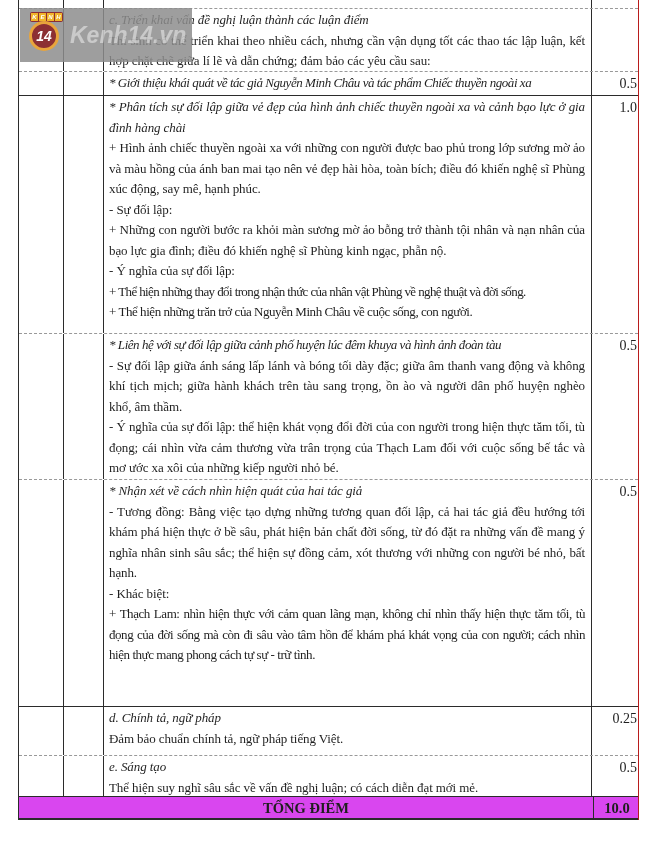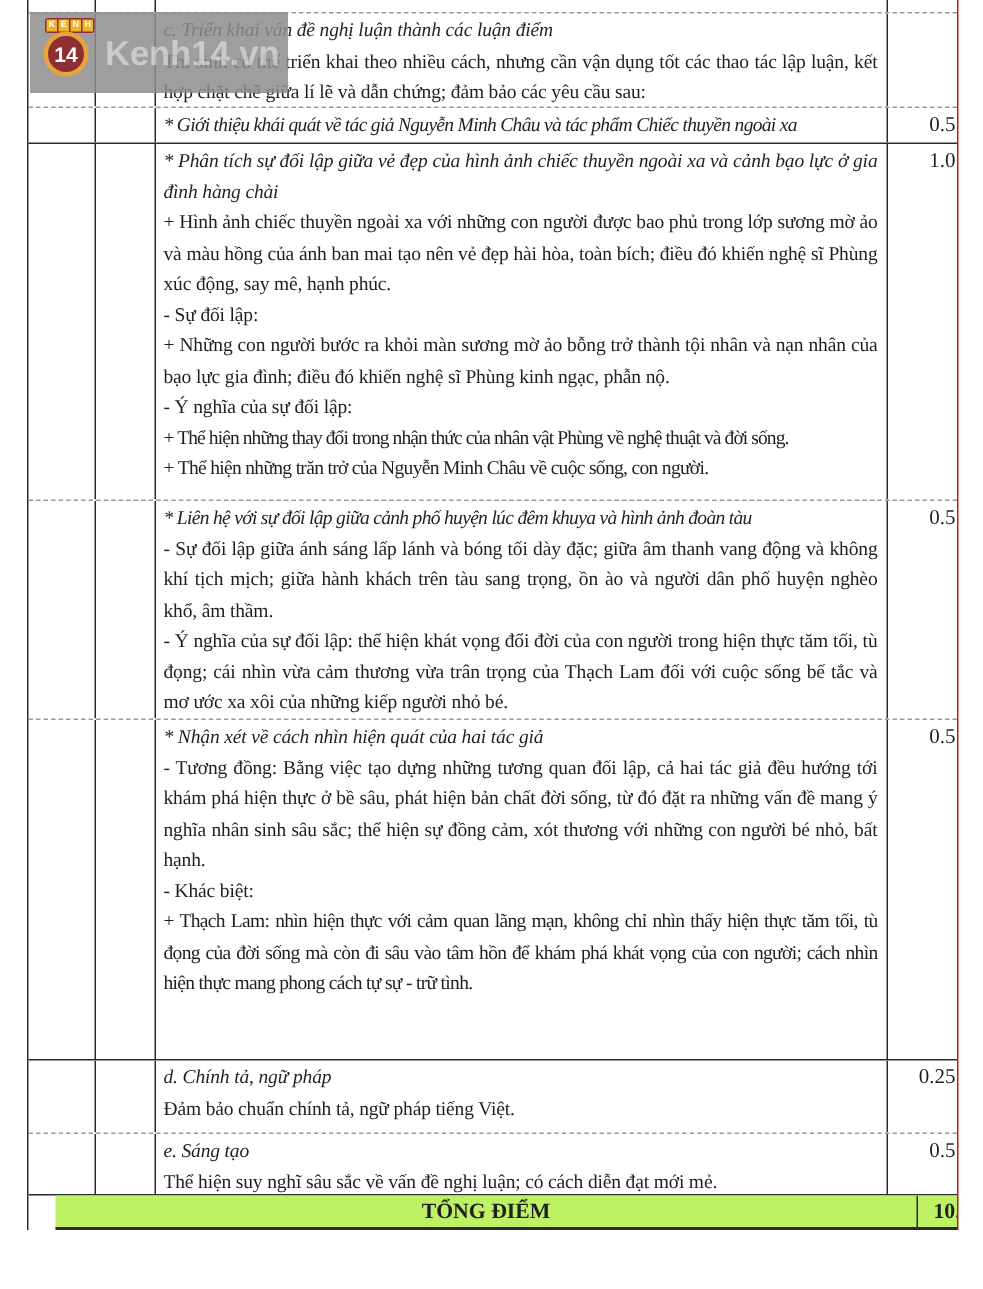--- a/index.html
+++ b/index.html
@@ -44,21 +44,21 @@
 
   .r-sp  { height: 9px; }
   .r0 { height: 63px; }
   .r1 { height: 24px; }
   .r2 { height: 238px; }
   .r3 { height: 146px; }
   .r4 { height: 227px; }
   .r5 { height: 49px; }
   .r6 { height: 41px; }
 
-  .r-total { height: 23px; background: #bef264; margin-left: 18px; }
+  .r-total { height: 23px; background: #d946ef; }
   .r-total .total-label {
     width: 575px; flex: none;
     text-align: center; font-weight: bold; font-size: 14.5px; line-height: 22px;
     border-right: 1px solid #2b2b2b;
   }
   .r-total .total-score {
     width: 46px; flex: none;
     text-align: center; font-weight: bold; font-size: 14.5px; line-height: 22px;
   }
 
@@ -70,20 +70,21 @@
   }
 
   
   .watermark {
     position: absolute;
     left: 20px; top: 8px;
     width: 172px; height: 54px;
     background: rgba(141,141,141,0.85);
     display: flex; align-items: center;
     z-index: 5;
+    font-style: italic;
   }
   .wm-logo {
     position: relative;
     width: 38px; height: 46px;
     margin-left: 8px;
     flex: none;
   }
   .wm-tiles {
     position: absolute; left: 2px; top: 0;
     display: flex; gap: 1px;

